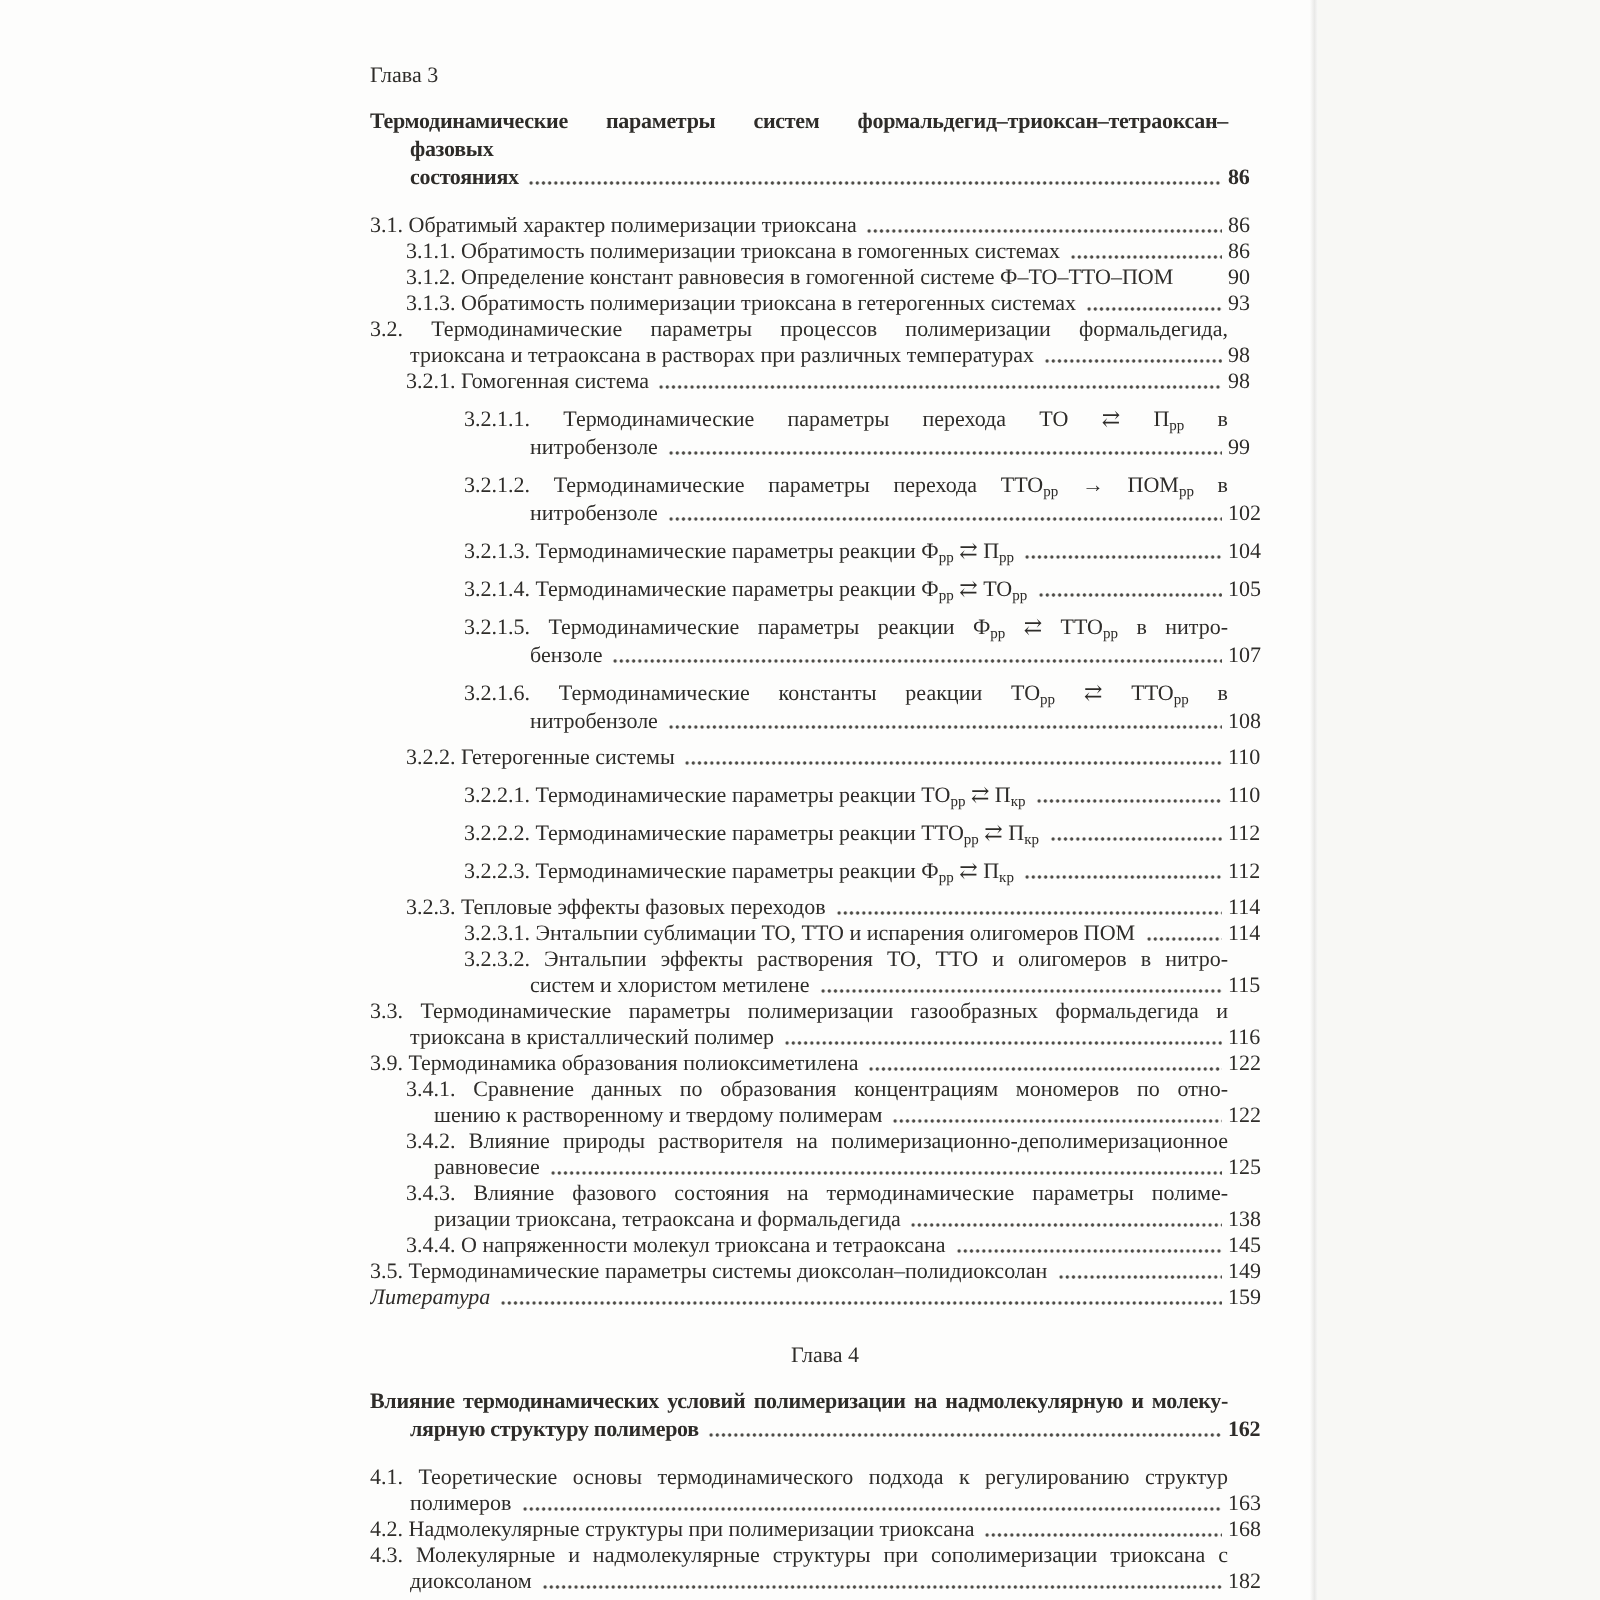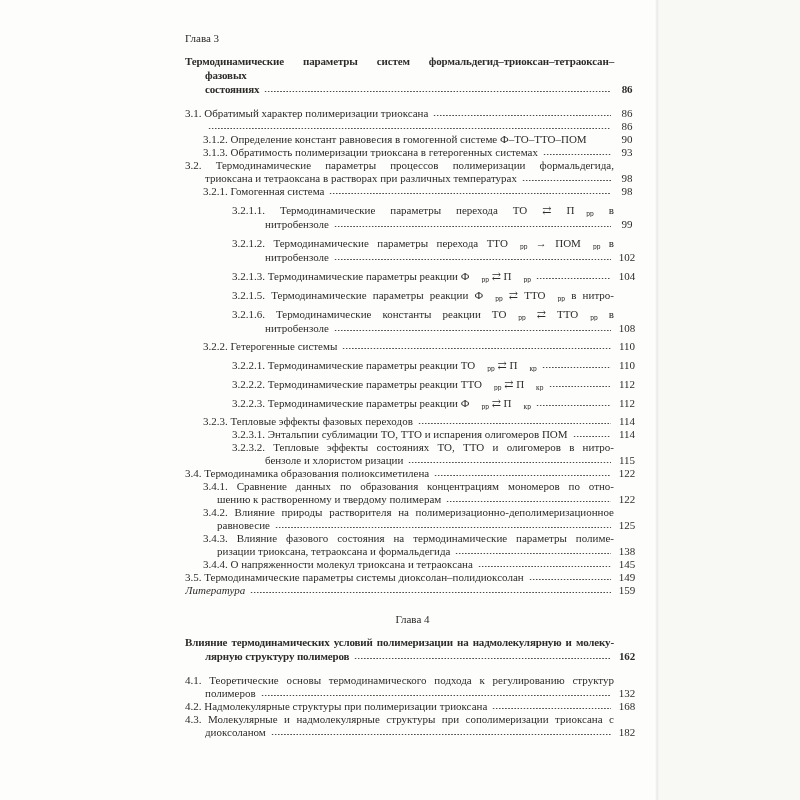--- a/index.html
+++ b/index.html
@@ -29,29 +29,29 @@
   
   .lv0 > .row{padding-left:0;}
   .lv0 > .row.cont{padding-left:20px;}
   .lv1 > .row{padding-left:18px;}
   .lv1 > .row.cont{padding-left:32px;}
   .lv2 > .row{padding-left:47px;}
   .lv2 > .row.cont{padding-left:80px;}
   .lt{flex:0 1 auto;white-space:nowrap;}
   .lt.just{flex:1 1 auto;white-space:normal;text-align:justify;text-align-last:justify;}
   .lt.it{font-style:italic;}
-  sub{font-size:7.5px;line-height:0;vertical-align:-1.8px;margin-left:12px;}
+  sub{font-size:7.5px;line-height:0;vertical-align:-1.8px;}
   .leader{flex:0 0 0;height:13px;}
   .leader.grow{flex:1 1 auto;margin:0 3px 0 5px;}
   .leader.dots{
     background-image:radial-gradient(circle,#4d4b46 0.7px,rgba(0,0,0,0) 1px);
     background-size:3.1px 3.1px;background-repeat:repeat-x;
     background-position:left bottom 3px;
   }
-  .pagenum{flex:none;width:26px;text-align:center;}
+  .pagenum{flex:none;width:26px;text-align:left;}
 </style>
 </head>
 <body>
 
 <div class="page">
   <div class="right-band"></div>
   <div class="page-edge"></div>
   <div class="content">
     <div id="toc-host">
         <div class="chapter-label">Глава 3</div>
@@ -74,20 +74,21 @@
         </div>
         <div class="entry lv0">
           <div class="row">
             <div class="lt">3.1. Обратимый характер полимеризации триоксана</div>
             <div class="leader grow dots"></div>
             <div class="pagenum">86</div>
           </div>
         </div>
         <div class="entry lv1">
           <div class="row">
+            <div class="lt">3.1.1. Обратимость полимеризации триоксана в гомогенных системах</div>
             <div class="leader grow dots"></div>
             <div class="pagenum">86</div>
           </div>
         </div>
         <div class="entry lv1">
           <div class="row">
             <div class="lt">3.1.2. Определение констант равновесия в гомогенной системе Ф–ТО–ТТО–ПОМ</div>
             <div class="leader grow"></div>
             <div class="pagenum">90</div>
           </div>
@@ -144,24 +145,36 @@
         </div>
         <div class="entry lv2 formula">
           <div class="row">
             <div class="lt">3.2.1.3. Термодинамические параметры реакции Ф<sub>рр</sub> ⇄ П<sub>рр</sub></div>
             <div class="leader grow dots"></div>
             <div class="pagenum">104</div>
           </div>
         </div>
         <div class="entry lv2 formula">
           <div class="row">
+            <div class="lt">3.2.1.4. Термодинамические параметры реакции Ф<sub>рр</sub> ⇄ ТО<sub>рр</sub></div>
+            <div class="leader grow dots"></div>
+            <div class="pagenum">105</div>
+          </div>
+        </div>
+        <div class="entry lv2 formula">
+          <div class="row">
             <div class="lt just">3.2.1.5. Термодинамические параметры реакции Ф<sub>рр</sub> ⇄ ТТО<sub>рр</sub> в нитро-</div>
             <div class="leader"></div>
             <div class="pagenum"></div>
           </div>
+          <div class="row cont">
+            <div class="lt">бензоле</div>
+            <div class="leader grow dots"></div>
+            <div class="pagenum">107</div>
+          </div>
         </div>
         <div class="entry lv2 formula">
           <div class="row">
             <div class="lt just">3.2.1.6. Термодинамические константы реакции ТО<sub>рр</sub> ⇄ ТТО<sub>рр</sub> в</div>
             <div class="leader"></div>
             <div class="pagenum"></div>
           </div>
           <div class="row cont">
             <div class="lt">нитробензоле</div>
             <div class="leader grow dots"></div>
@@ -205,33 +218,45 @@
         </div>
         <div class="entry lv2">
           <div class="row">
             <div class="lt">3.2.3.1. Энтальпии сублимации ТО, ТТО и испарения олигомеров ПОМ</div>
             <div class="leader grow dots"></div>
             <div class="pagenum">114</div>
           </div>
         </div>
         <div class="entry lv2">
           <div class="row">
-            <div class="lt just">3.2.3.2. Тепловые эффекты состояниях ТО, ТТО и олигомеров в нитро-</div>
-            <div class="leader"></div>
-            <div class="pagenum"></div>
-          </div>
-          <div class="row cont">
-            <div class="lt">бензоле и хлористом ризации</div>
+            <div class="lt just">3.2.3.2. Энтальпии эффекты растворения ТО, ТТО и олигомеров в нитро-</div>
+            <div class="leader"></div>
+            <div class="pagenum"></div>
+          </div>
+          <div class="row cont">
+            <div class="lt">систем и хлористом метилене</div>
             <div class="leader grow dots"></div>
             <div class="pagenum">115</div>
           </div>
         </div>
         <div class="entry lv0">
           <div class="row">
-            <div class="lt">3.4. Термодинамика образования полиоксиметилена</div>
+            <div class="lt just">3.3. Термодинамические параметры полимеризации газообразных формальдегида и</div>
+            <div class="leader"></div>
+            <div class="pagenum"></div>
+          </div>
+          <div class="row cont">
+            <div class="lt">триоксана в кристаллический полимер</div>
+            <div class="leader grow dots"></div>
+            <div class="pagenum">116</div>
+          </div>
+        </div>
+        <div class="entry lv0">
+          <div class="row">
+            <div class="lt">3.9. Термодинамика образования полиоксиметилена</div>
             <div class="leader grow dots"></div>
             <div class="pagenum">122</div>
           </div>
         </div>
         <div class="entry lv1">
           <div class="row">
             <div class="lt just">3.4.1. Сравнение данных по образования концентрациям мономеров по отно-</div>
             <div class="leader"></div>
             <div class="pagenum"></div>
           </div>
@@ -301,21 +326,21 @@
         </div>
         <div class="entry lv0">
           <div class="row">
             <div class="lt just">4.1. Теоретические основы термодинамического подхода к регулированию структур</div>
             <div class="leader"></div>
             <div class="pagenum"></div>
           </div>
           <div class="row cont">
             <div class="lt">полимеров</div>
             <div class="leader grow dots"></div>
-            <div class="pagenum">132</div>
+            <div class="pagenum">163</div>
           </div>
         </div>
         <div class="entry lv0">
           <div class="row">
             <div class="lt">4.2. Надмолекулярные структуры при полимеризации триоксана</div>
             <div class="leader grow dots"></div>
             <div class="pagenum">168</div>
           </div>
         </div>
         <div class="entry lv0">

